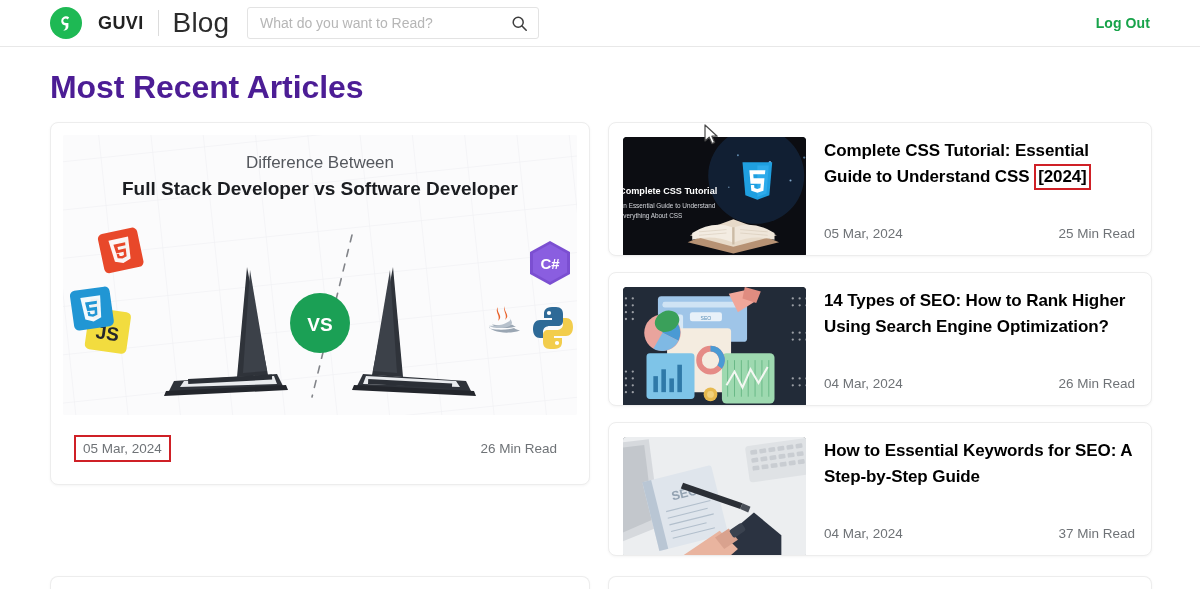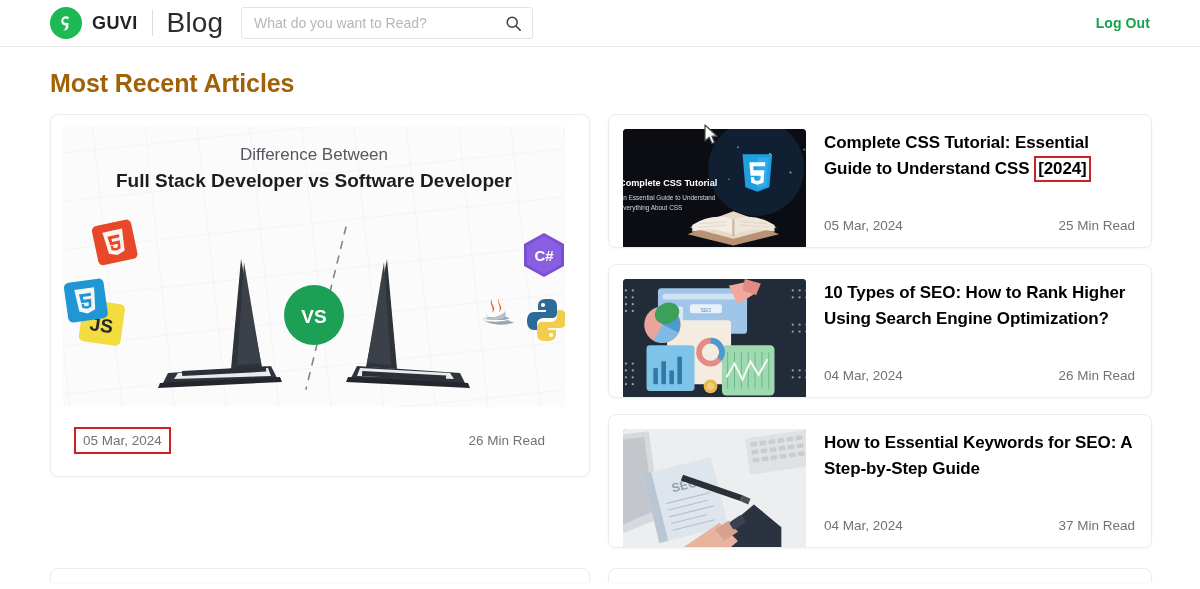--- a/index.html
+++ b/index.html
@@ -20,21 +20,21 @@
     background: #ffffff;
     display: flex;
     align-items: center;
     padding: 0 24px 0 50px;
     border-bottom: 1px solid #e8e8e8;
     z-index: 5;
   }
   .brand {
     display: flex;
     align-items: center;
-    gap: 10px;
+    gap: 16px;
     flex: 0 0 auto;
     text-align: center;
   }
   .logo-mark {
     width: 32px;
     height: 32px;
     border-radius: 50%;
     background: #1eb954;
     display: flex;
     align-items: center;
@@ -94,44 +94,44 @@
 
   
   .page {
     position: relative;
     background: #ffffff;
     padding: 0 50px;
     height: 542px;
     overflow: hidden;
   }
   .page-title {
-    font-size: 25px;
+    font-size: 32px;
     font-weight: 700;
-    color: #a16207;
+    color: #4c1d95;
     letter-spacing: -0.1px;
     padding-top: 22px;
     padding-bottom: 16px;
   }
 
   .columns {
     display: flex;
     gap: 18px;
     align-items: flex-start;
   }
   .col-left { width: 540px; flex: 0 0 540px; }
   .col-right { width: 544px; flex: 0 0 544px; }
 
   
   .featured-card {
     background: #ffffff;
     border: 1px solid #ededed;
     border-radius: 8px;
     box-shadow: 0 1px 3px rgba(0,0,0,0.045);
     overflow: hidden;
-    padding: 12px 24px 0 12px;
+    padding: 12px 12px 0 12px;
   }
   .hero {
     position: relative;
     width: 100%;
     height: 280px;
     background: #fbfbfc;
     overflow: hidden;
     border-radius: 2px;
   }
   .hero svg { display: block; width: 100%; height: 100%; }
@@ -524,21 +524,21 @@
             <path d="M102 86 L109 74 L116 88 L123 72 L130 84 L138 70" stroke="#f4f7f2" stroke-width="1.8" fill="none"></path>
 
             <circle cx="88" cy="64" r="10" fill="none" stroke="#e58b86" stroke-width="5"></circle>
             <path d="M88 54 A10 10 0 0 1 96 70" fill="none" stroke="#4a9ad4" stroke-width="5"></path>
 
             <circle cx="88" cy="94" r="6" fill="#e7b94e"></circle>
             <circle cx="88" cy="94" r="3" fill="#f2d07a"></circle>
           </svg>
         </div>
         <div class="list-info">
-          <div class="list-title">10 Types of SEO: How to Rank Higher Using Search Engine Optimization?</div>
+          <div class="list-title">14 Types of SEO: How to Rank Higher Using Search Engine Optimization?</div>
           <div class="list-meta">
             <span class="list-date">04 Mar, 2024</span>
             <span class="list-read">26 Min Read</span>
           </div>
         </div>
       </div>
 
       <div class="list-card">
         <div class="thumb">
           <svg viewBox="0 0 183 105" preserveAspectRatio="xMidYMid slice">

